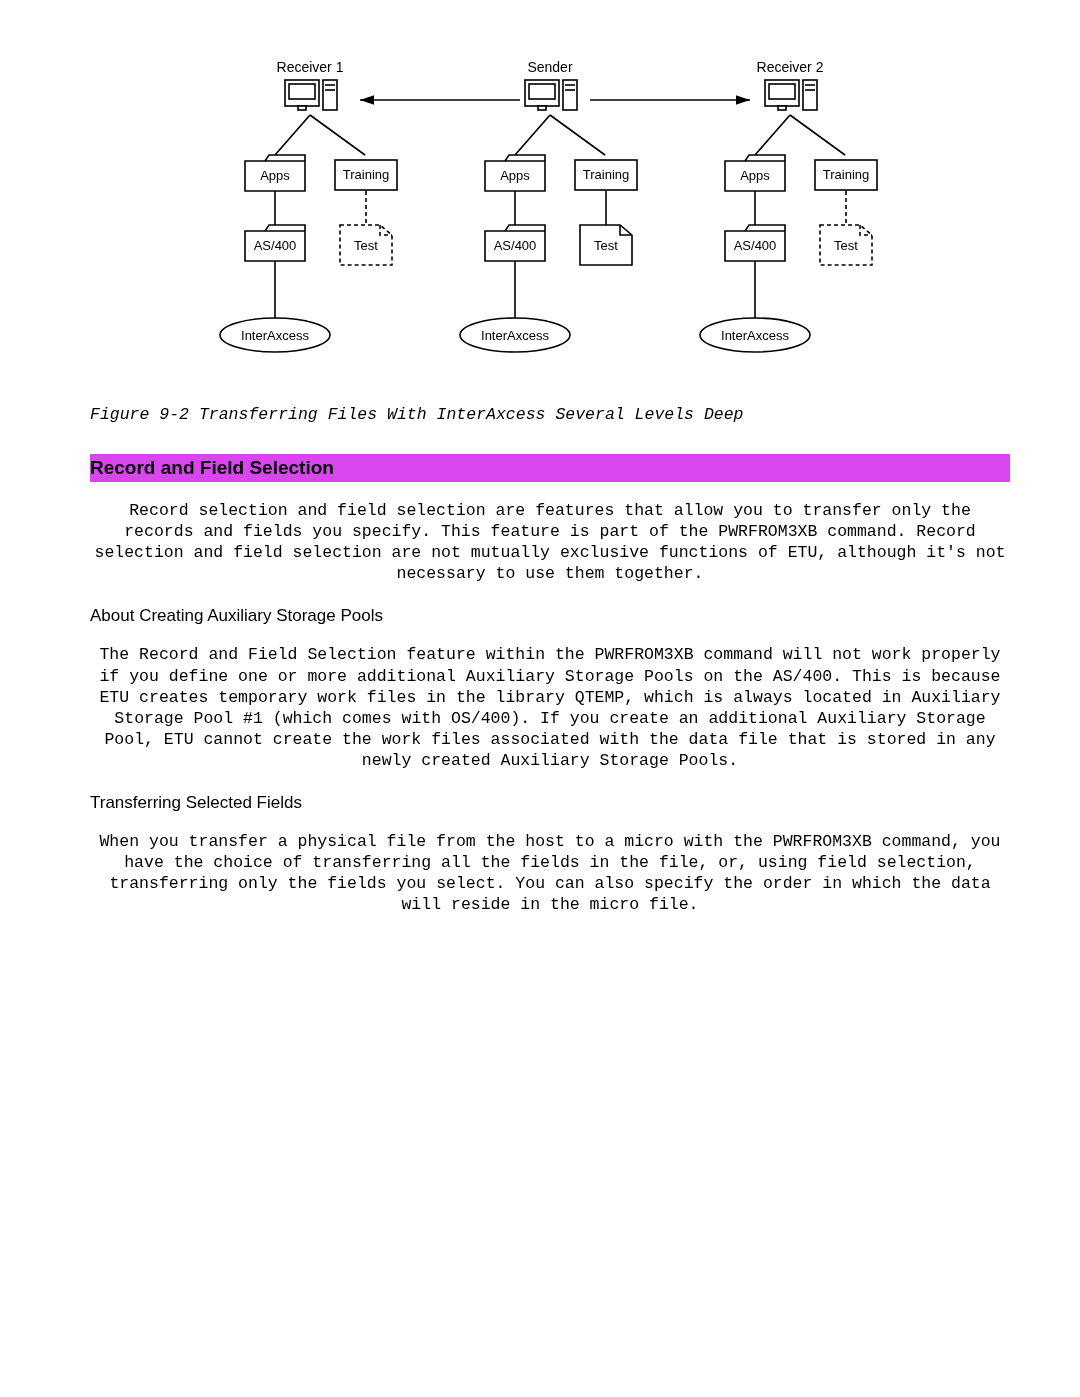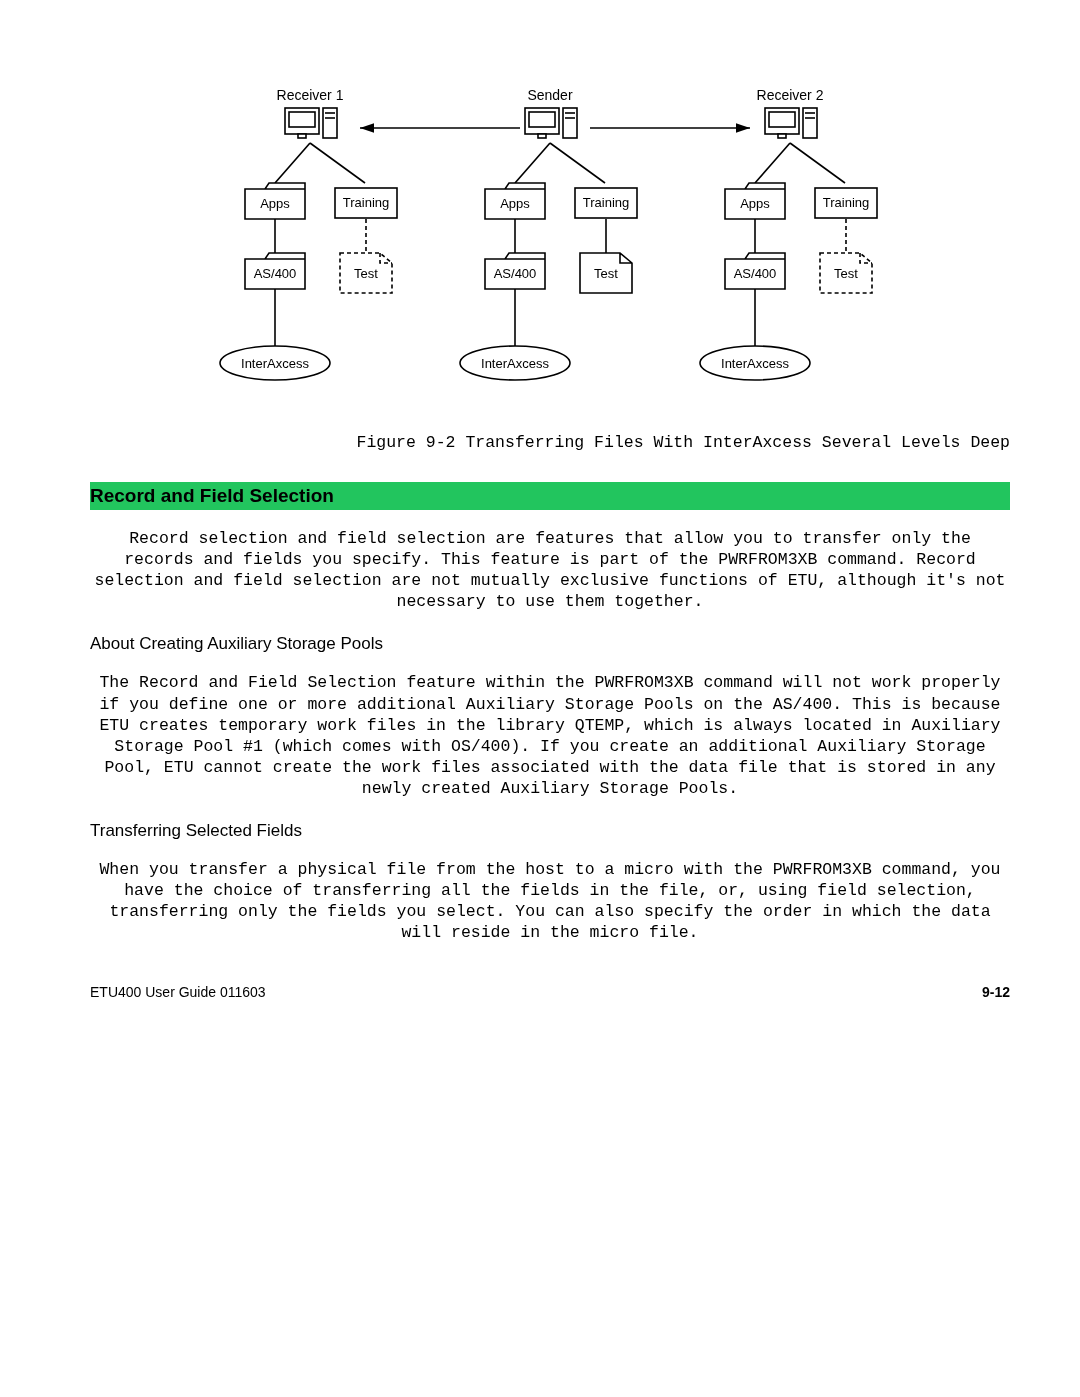--- a/index.html
+++ b/index.html
@@ -5,34 +5,35 @@
   body {
     margin: 0;
     padding: 0;
     background: #fff;
     font-family: "Courier New", Courier, monospace;
     font-size: 16.5px;
     color: #000;
     width: 1080px;
   }
   .page {
-    padding: 88px 70px 40px 90px;
+    padding: 60px 70px 40px 90px;
     box-sizing: border-box;
   }
   .diagram-wrap {
     width: 720px;
     margin: 0 auto 25px auto;
   }
   svg { display: block; }
   .caption {
-    text-align: right;
+    text-align: left;
     margin: 6px 0 30px 0;
+    font-style: italic;
   }
   .section-bar {
-    background: #22c55e;
+    background: #d946ef;
     font-family: Arial, Helvetica, sans-serif;
     font-weight: bold;
     font-size: 19px;
     padding: 3px 0 3px 0;
     margin: 0 0 18px 0;
   }
   .para {
     margin: 0 0 22px 0;
     line-height: 1.28;
     text-align: center;
@@ -216,17 +217,13 @@
 
 
   <div class="subhead">About Creating Auxiliary Storage Pools</div>
 
   <p class="para">The Record and Field Selection feature within the PWRFROM3XB command will not work properly if you define one or more additional Auxiliary Storage Pools on the AS/400.  This is because ETU creates temporary work files in the library QTEMP, which is always located in Auxiliary Storage Pool #1 (which comes with OS/400).  If you create an additional Auxiliary Storage Pool, ETU cannot create the work files associated with the data file that is stored in any newly created Auxiliary Storage Pools.</p>
 
   <div class="subhead">Transferring Selected Fields</div>
 
   <p class="para">When you transfer a physical file from the host to a micro with the PWRFROM3XB command, you have the choice of transferring all the fields in the file, or, using field selection, transferring only the fields you select. You can also specify the order in which the data will reside in the micro file.</p>
 
-  <div class="footer">
-    <span>ETU400 User Guide 011603</span>
-    <span class="pg">9-12</span>
-  </div>
 </div>
 
 </body></html>

